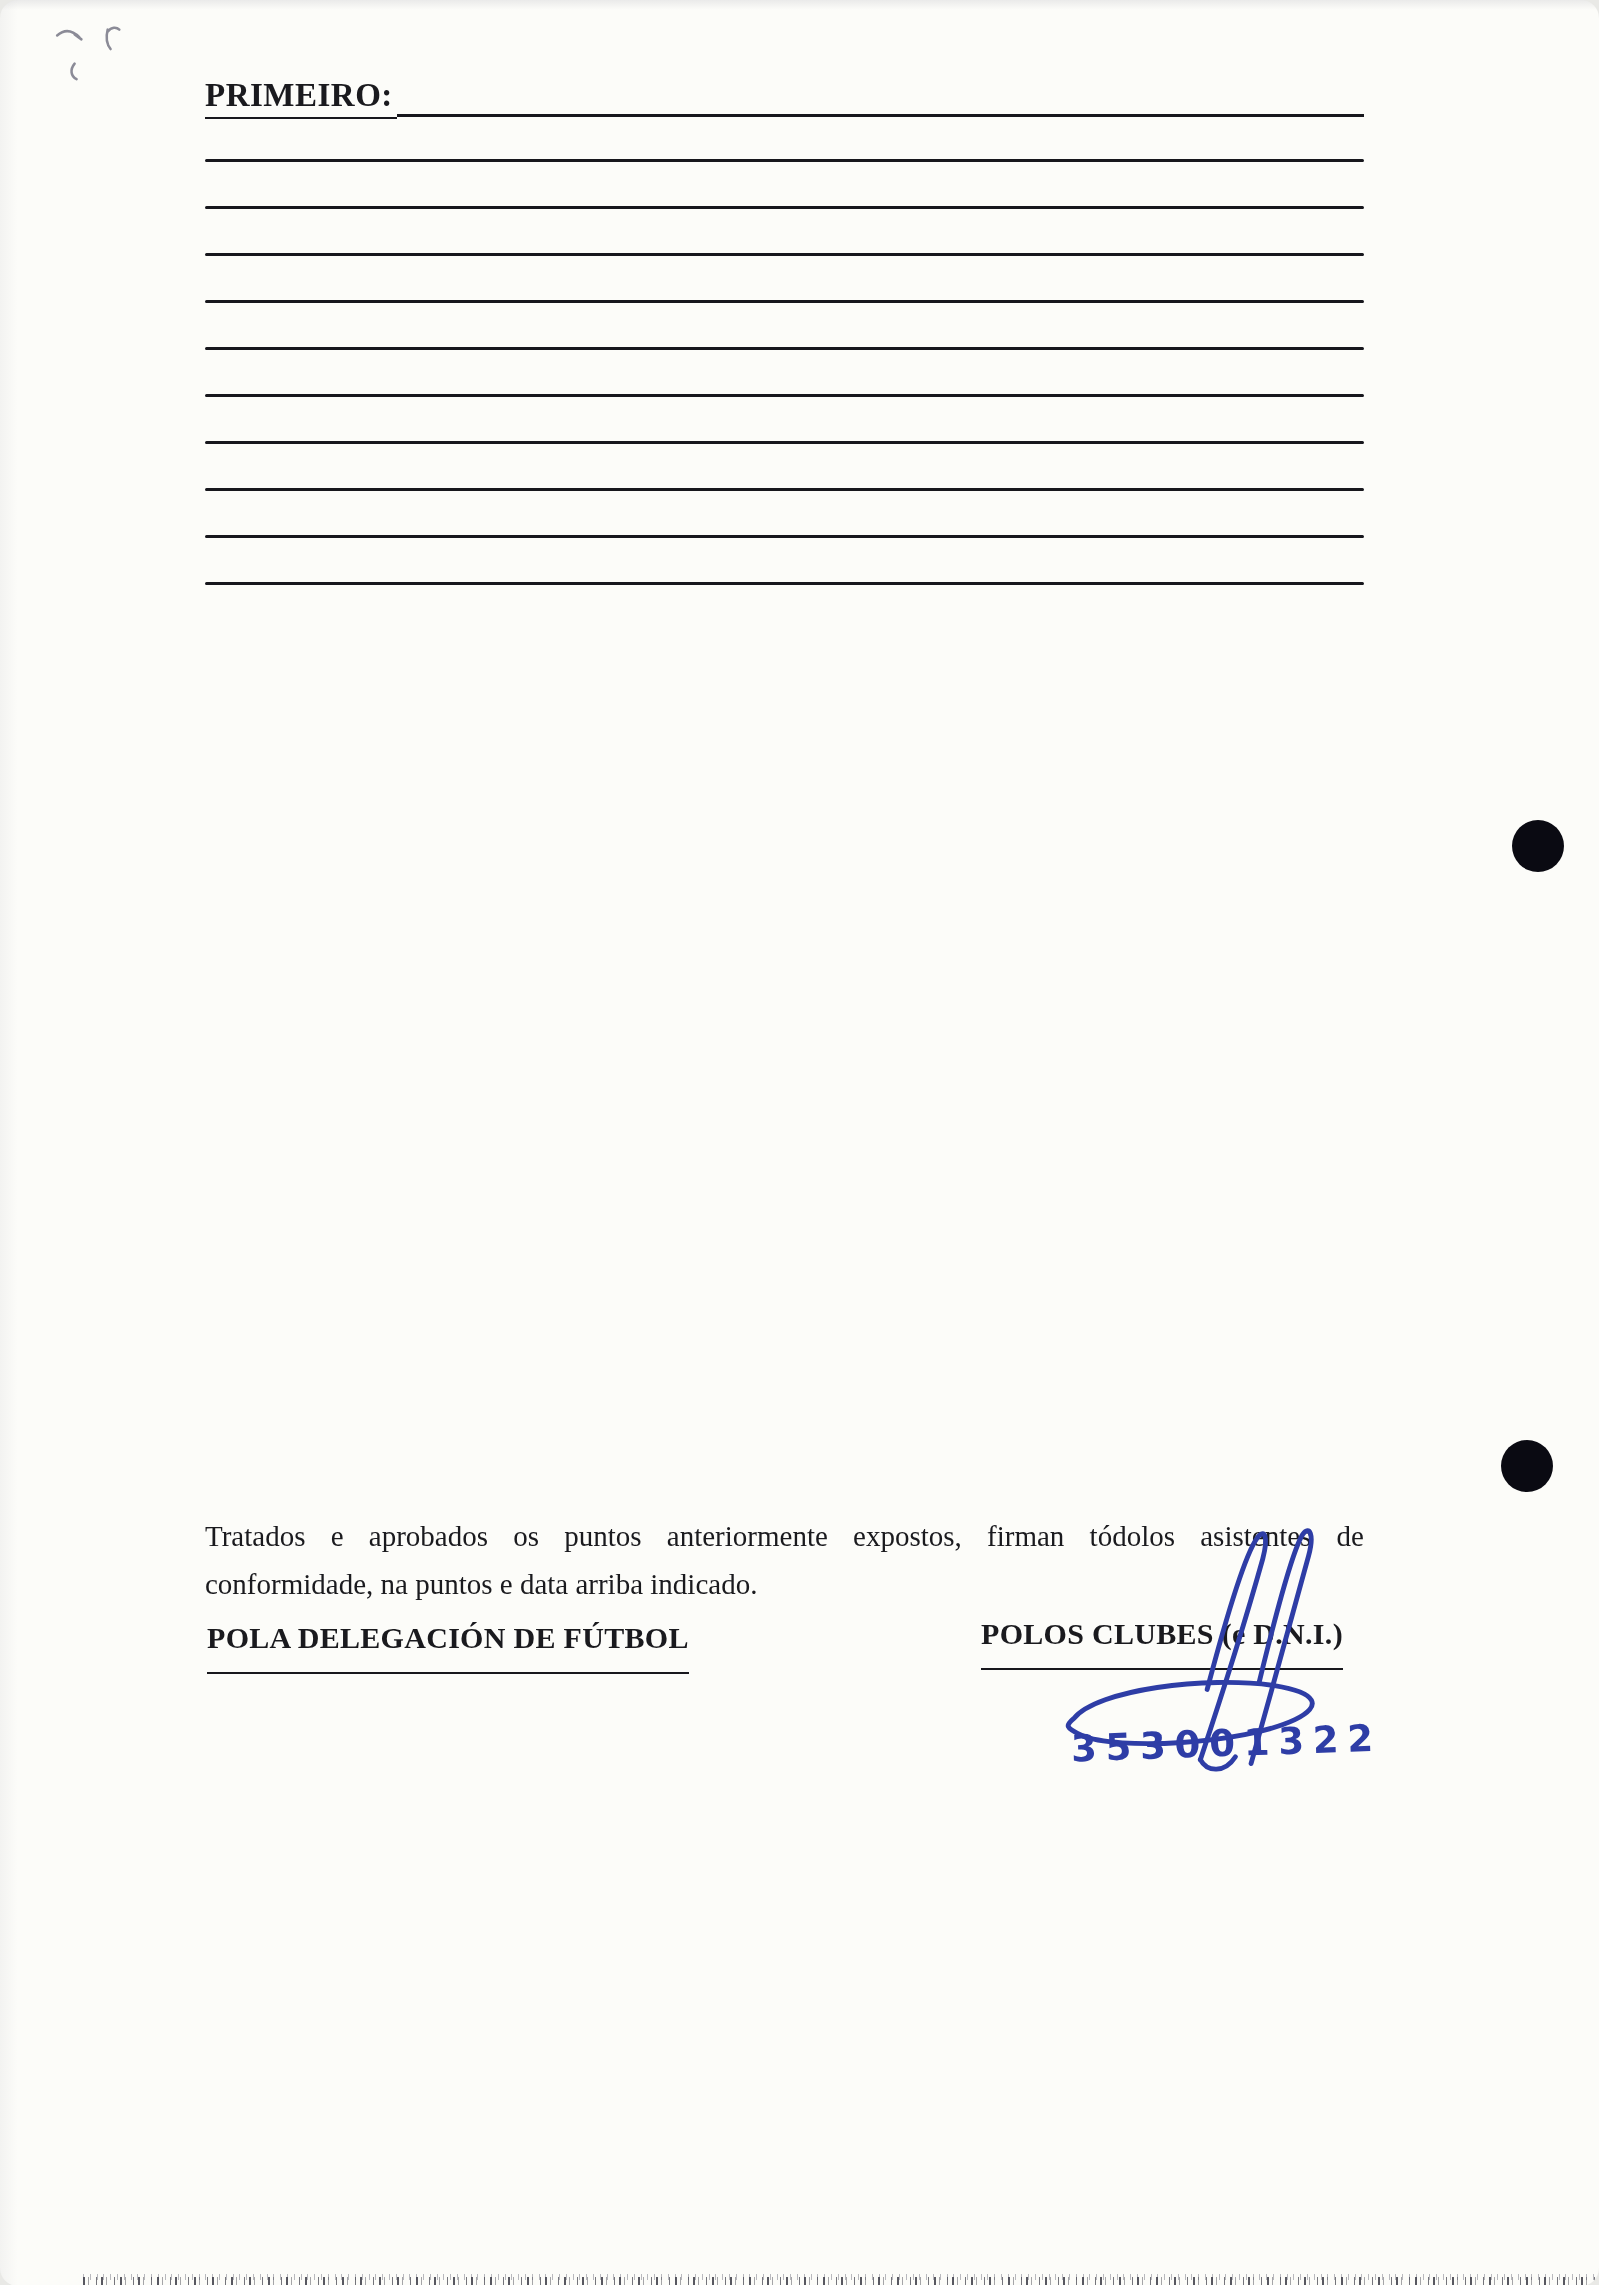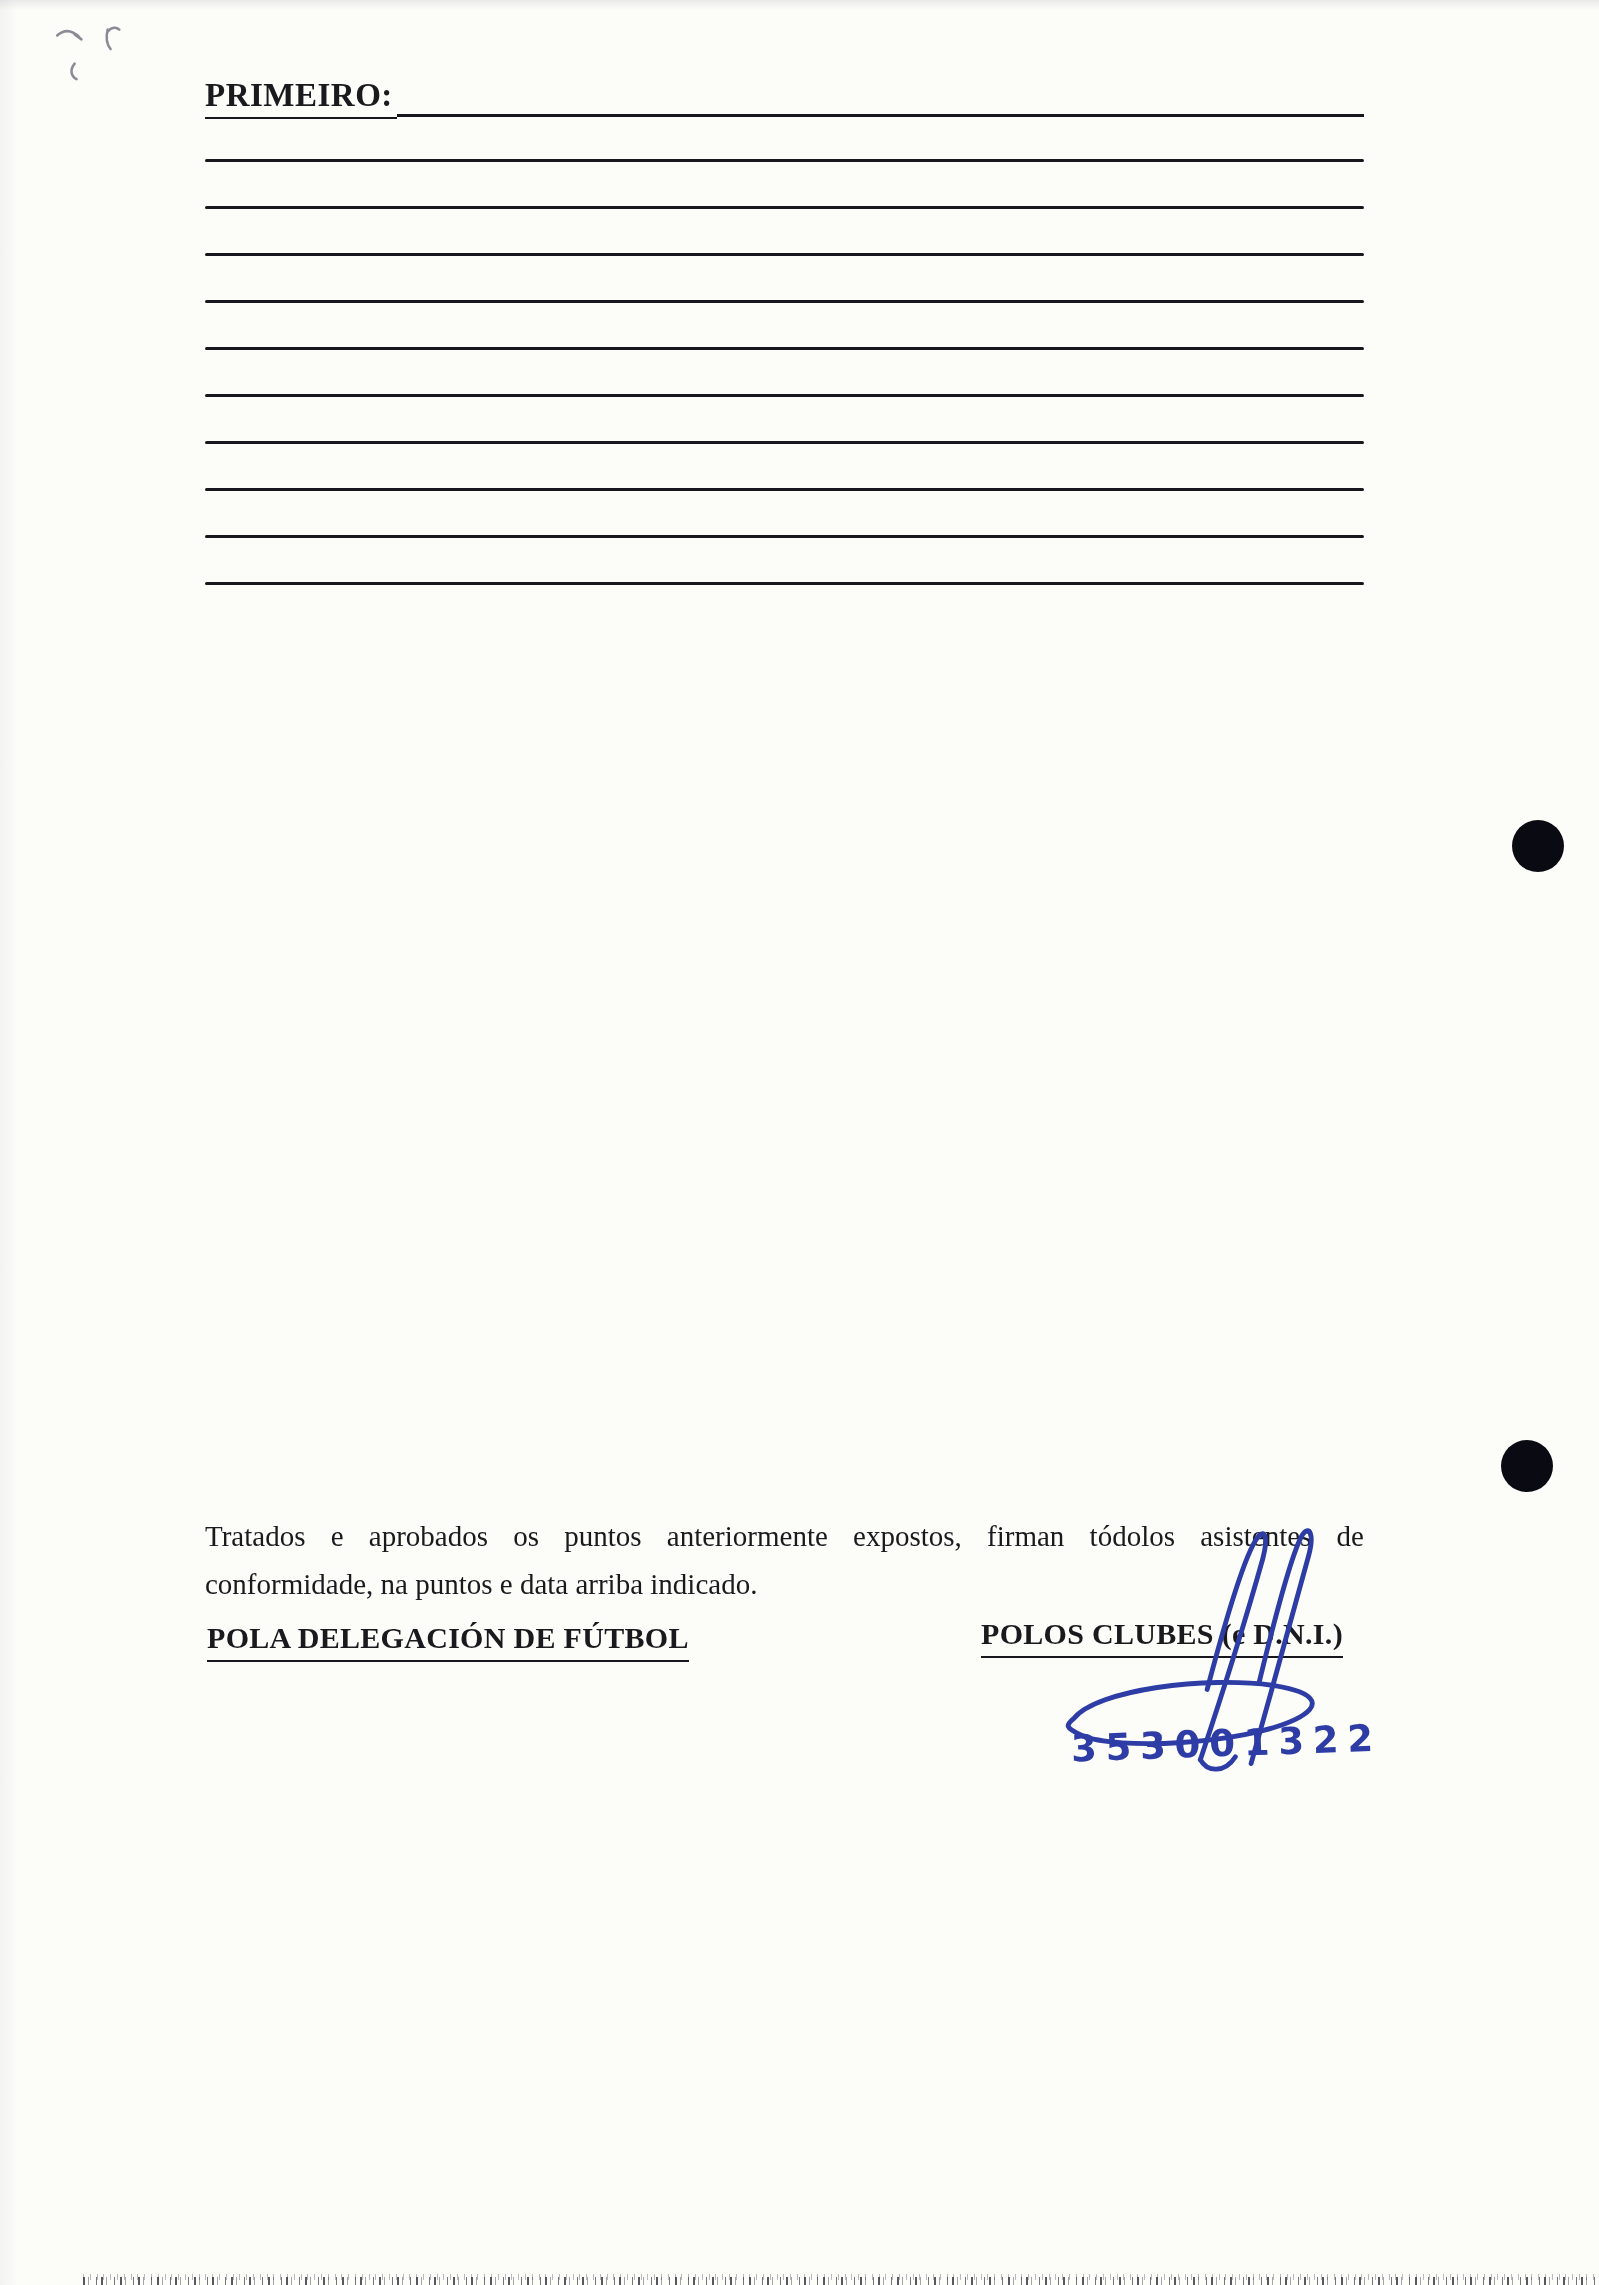--- a/index.html
+++ b/index.html
@@ -5,20 +5,21 @@
   html,body{margin:0;padding:0;background:#e9e9e6;}
   .page{
     position:relative;
     width:1599px;height:2286px;
     background:
       linear-gradient(180deg, rgba(140,140,155,.16) 0px, rgba(140,140,155,0) 9.8px),
       linear-gradient(90deg, rgba(160,160,170,.10) 0px, rgba(160,160,170,0) 17.6px),
       #fcfcf9;
     overflow:hidden;
     font-family:"Liberation Serif", serif;
+    border-radius:18px;
     --ink:#1a1a1e;
     --line:#17171d;
     --blue:#2e3da6;
   }
 
   
   .section{position:absolute;left:205px;width:1159px;}
   #sec1{top:76px;}
   #sec2{top:632px;}
   #sec3{top:1084px;}
@@ -45,21 +46,21 @@
     color:var(--ink);font-size:29px;line-height:48px;
   }
   .closing .l1{text-align:justify;text-align-last:justify;}
   .closing .l2{text-align:left;}
 
   
   .sig-label{
     position:absolute;
     color:var(--ink);font-size:30px;font-weight:600;letter-spacing:0.3px;
     border-bottom:2.9px solid var(--line);
-    padding-bottom:5px;white-space:nowrap;
+    padding-bottom:17px;white-space:nowrap;
   }
   #sig-left{left:207px;top:1621px;}
   #sig-right{left:981px;top:1617px;}
 
   
   .signature-svg{position:absolute;left:980px;top:1512px;}
   .hand-number{
     position:absolute;left:1071px;top:1722px;
     color:var(--blue);
     font-family:"DejaVu Sans", sans-serif;

